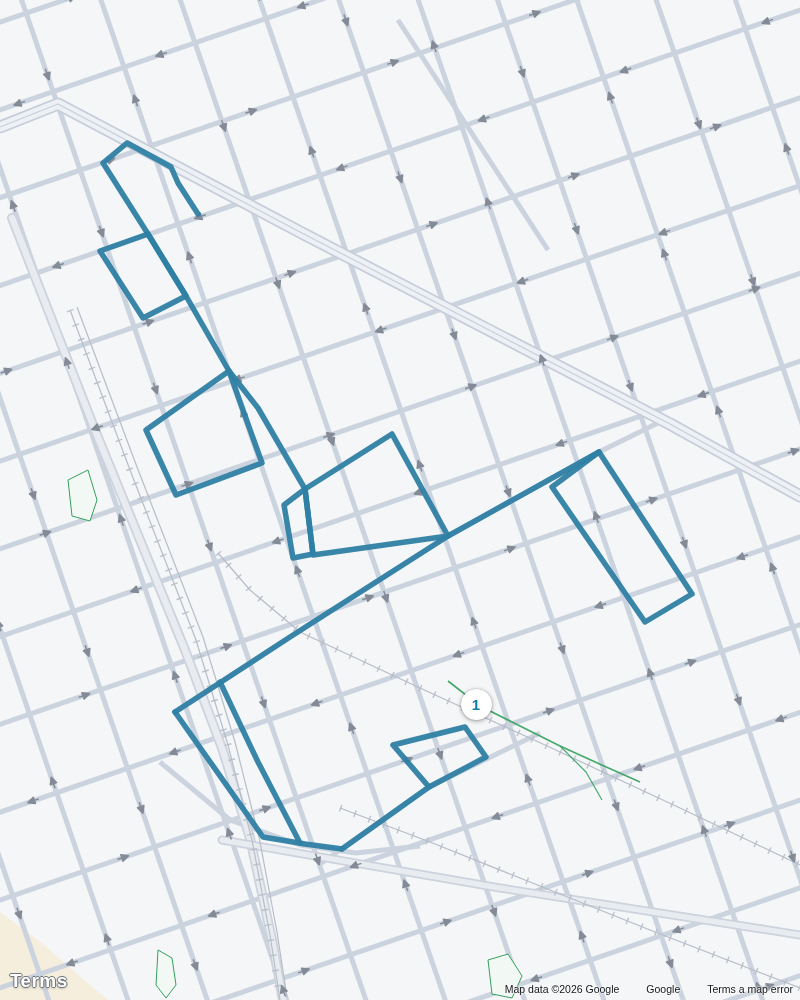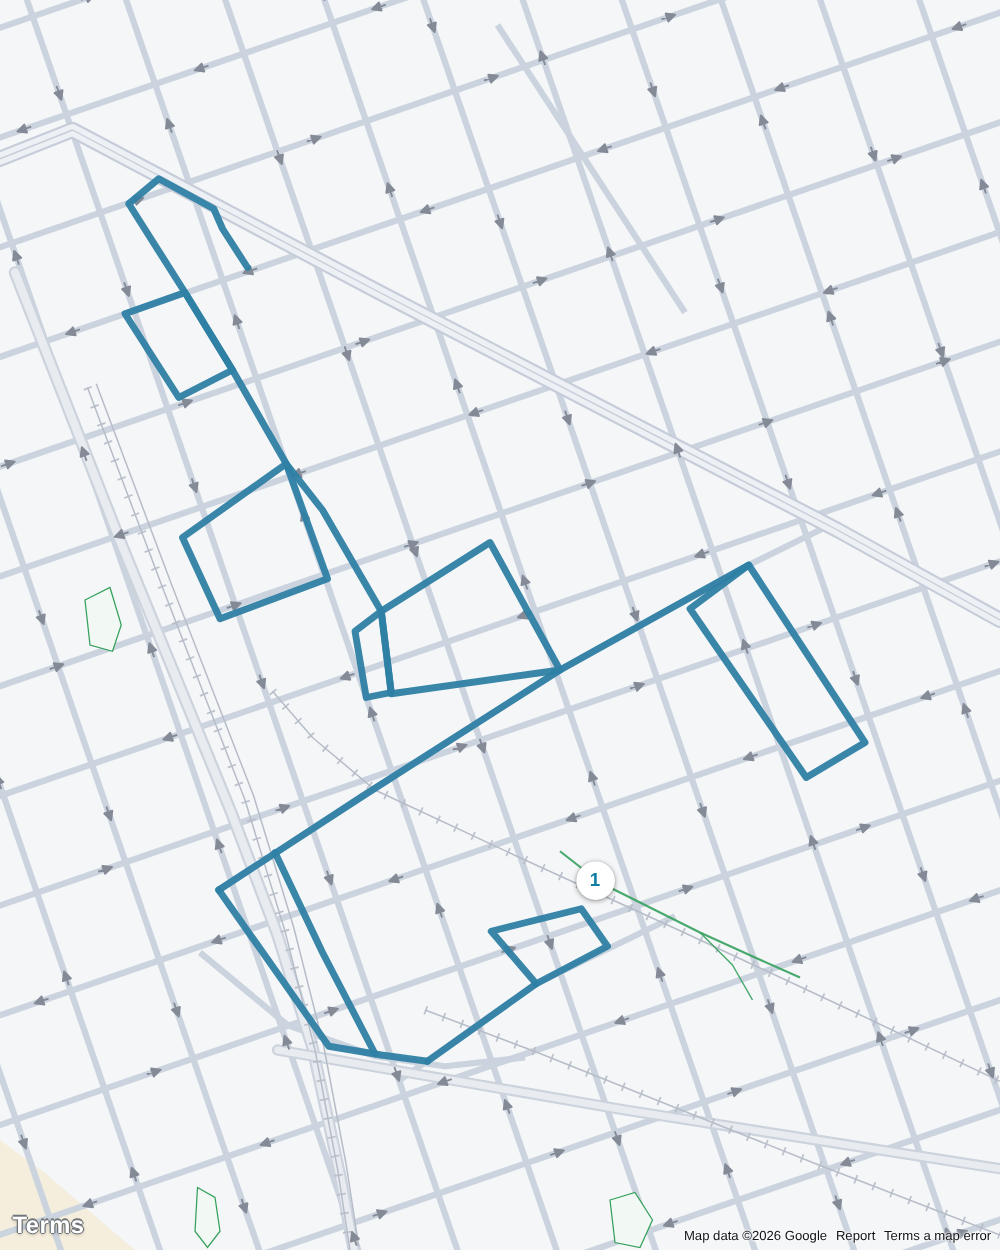--- a/index.html
+++ b/index.html
@@ -14,21 +14,21 @@
     box-shadow:0 1px 4px rgba(0,0,0,.38),0 0 1px rgba(0,0,0,.25);
     display:flex;align-items:center;justify-content:center;
     color:#0e7fa2;font-weight:700;font-size:15px;z-index:5;cursor:pointer;
   }
   .glogo{
     position:absolute;left:10px;bottom:8px;z-index:6;
     font-size:19px;font-weight:700;letter-spacing:.4px;color:#ffffff;cursor:pointer;
     text-shadow:0 1px 0 #70757a,0 -1px 0 #70757a,1px 0 0 #70757a,-1px 0 0 #70757a,0 1px 3px rgba(0,0,0,.4);
   }
   .attrib{
-    position:absolute;right:7px;bottom:5px;z-index:6;display:flex;gap:7px;
+    position:absolute;right:7px;bottom:5px;z-index:6;display:flex;gap:27px;
     font-size:10.5px;color:#111316;
     text-shadow:0 0 2px #fff,0 0 2px #fff,0 0 3px #fff;
   }
   .attrib a{color:#111316;text-decoration:none;cursor:pointer;}
 </style>
 </head>
 <body>
 
 <div class="stage">
   <svg id="map-svg" viewBox="0 0 800 1000">
@@ -283,16 +283,16 @@
     </svg>
 
   <div class="marker" id="route-marker" style="left: 460.5px; top: 688.5px; color: rgb(14, 127, 162);">
     <span>1</span>
   </div>
 
   <div class="glogo">Terms</div>
 
   <div class="attrib">
     <span>Map data ©2026 Google</span>
-    <a>Report</a>
+    <a>Google</a>
     <a>Terms a map error</a>
   </div>
 </div>
 
 </body></html>

